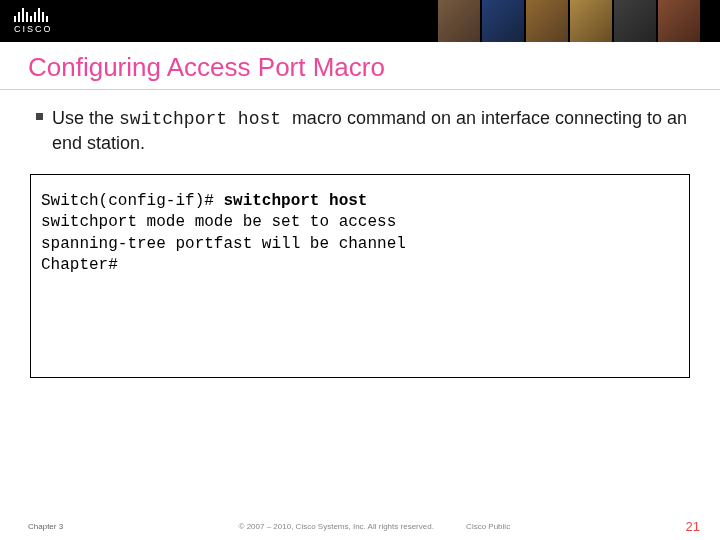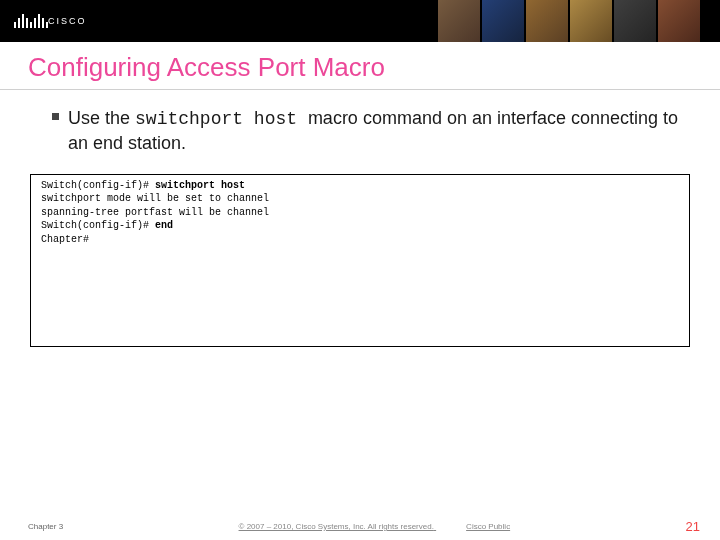--- a/index.html
+++ b/index.html
@@ -15,21 +15,21 @@
     width: 100%;
     height: 42px;
     background: #000000;
     position: relative;
     display: flex;
     align-items: center;
   }
   .logo-block {
     padding-left: 14px;
     display: flex;
-    flex-direction: row;
+    flex-direction: column;
     justify-content: center;
   }
   .logo-bars {
     display: flex;
     align-items: flex-end;
     gap: 2px;
     height: 14px;
   }
   .logo-bars span { display:block; width:2px; background:#fff; }
   .b1{height:6px}.b2{height:10px}.b3{height:14px}.b4{height:10px}.b5{height:6px}
@@ -63,21 +63,20 @@
     padding: 10px 24px 6px 28px;
     border-bottom: 1px solid #d0d0d0;
   }
   .title {
     font-size: 26px;
     color: #ec4899;
     font-weight: normal;
   }
   .content {
     padding: 16px 30px 0 36px;
-    margin-left: 16px;
   }
   .bullet-line {
     font-size: 18px;
     color: #1a1a1a;
     line-height: 1.35;
     position: relative;
     padding-left: 16px;
   }
   .bullet-line::before {
     content: "";
@@ -85,40 +84,40 @@
     left:0;
     top:7px;
     width:7px;
     height:7px;
     background:#444;
   }
   .mono { font-family: "Courier New", monospace; }
   .code-box {
     margin: 18px 30px 0 30px;
     border: 1px solid #000;
-    padding: 4px 10px 100px 10px;
+    padding: 16px 10px 100px 10px;
     font-family: "Courier New", monospace;
-    font-size: 10px;
+    font-size: 16px;
     line-height: 1.35;
     color:#000;
   }
   .code-box .b { font-weight: bold; }
   .footer {
     position:absolute;
     bottom:6px;
     left:0;
     width:100%;
     display:flex;
     align-items:center;
     font-size:8px;
     color:#888;
     padding:0 20px 0 28px;
   }
   .footer .chap { flex:0 0 auto; color:#666; }
-  .footer .mid { flex:1 1 auto; text-align:center;text-decoration:underline; }
+  .footer .mid { flex:1 1 auto; text-align:center; }
   .footer .cp { margin-left:30px; }
   .footer .pg {
     flex:0 0 auto;
     font-size:13px;
     color:#ef4444;
   }
 </style>
 </head>
 <body>
 
@@ -152,23 +151,22 @@
 </div>
 
 <div class="content">
   <p class="bullet-line">
     <span>Use the </span><span class="mono">switchport host </span><span>macro command on an interface connecting to an end station.</span>
   </p>
 </div>
 
 <div class="code-box">
   <div><span>Switch(config-if)# </span><span class="b">switchport host</span></div>
-  <div>switchport mode will be set to channel</div>
+  <div>switchport mode mode be set to access</div>
   <div>spanning-tree portfast will be channel</div>
-  <div><span>Switch(config-if)# </span><span class="b">end</span></div>
   <div>Chapter#</div>
 </div>
 
 <div class="footer">
   <span class="chap">Chapter 3</span>
   <span class="mid">
     <span>© 2007 – 2010, Cisco Systems, Inc. All rights reserved.</span>
     <span class="cp">Cisco Public</span>
   </span>
   <span class="pg">21</span>

